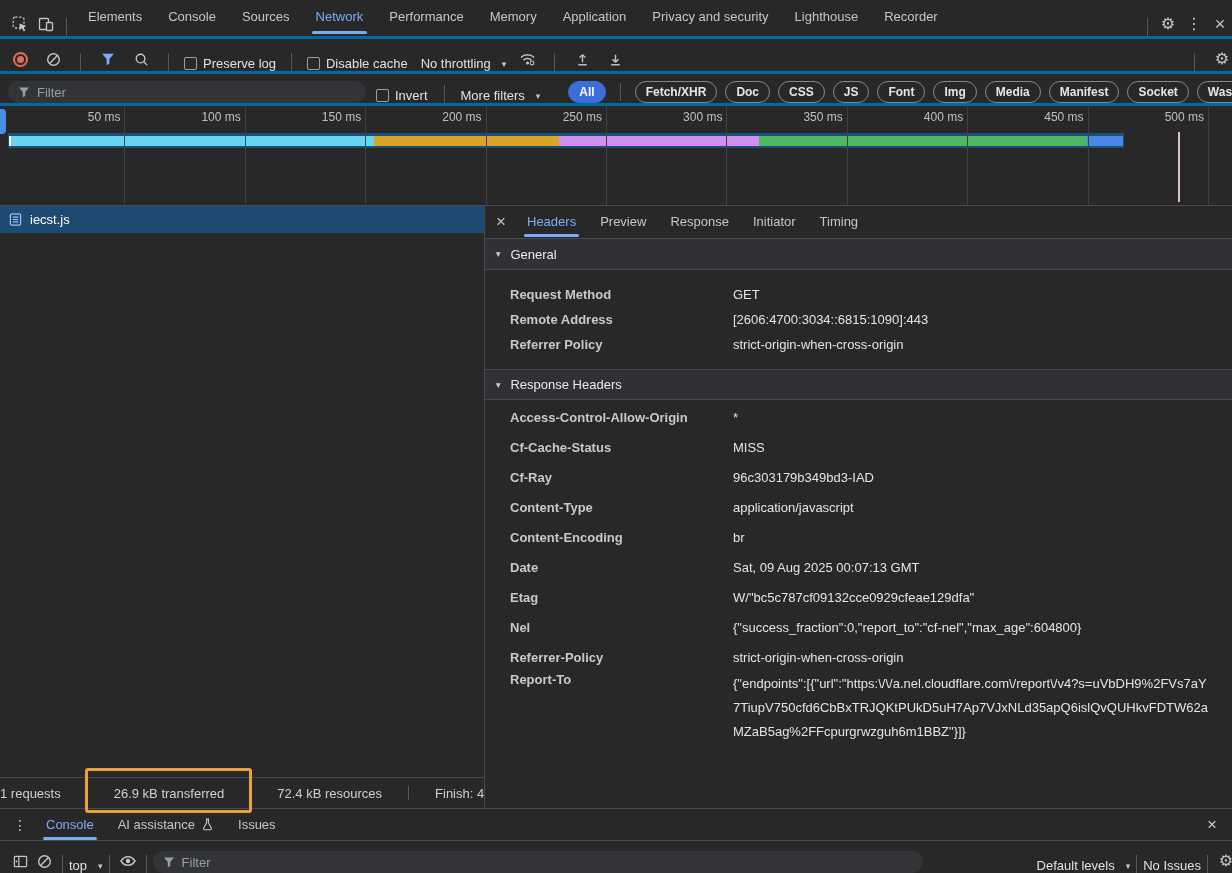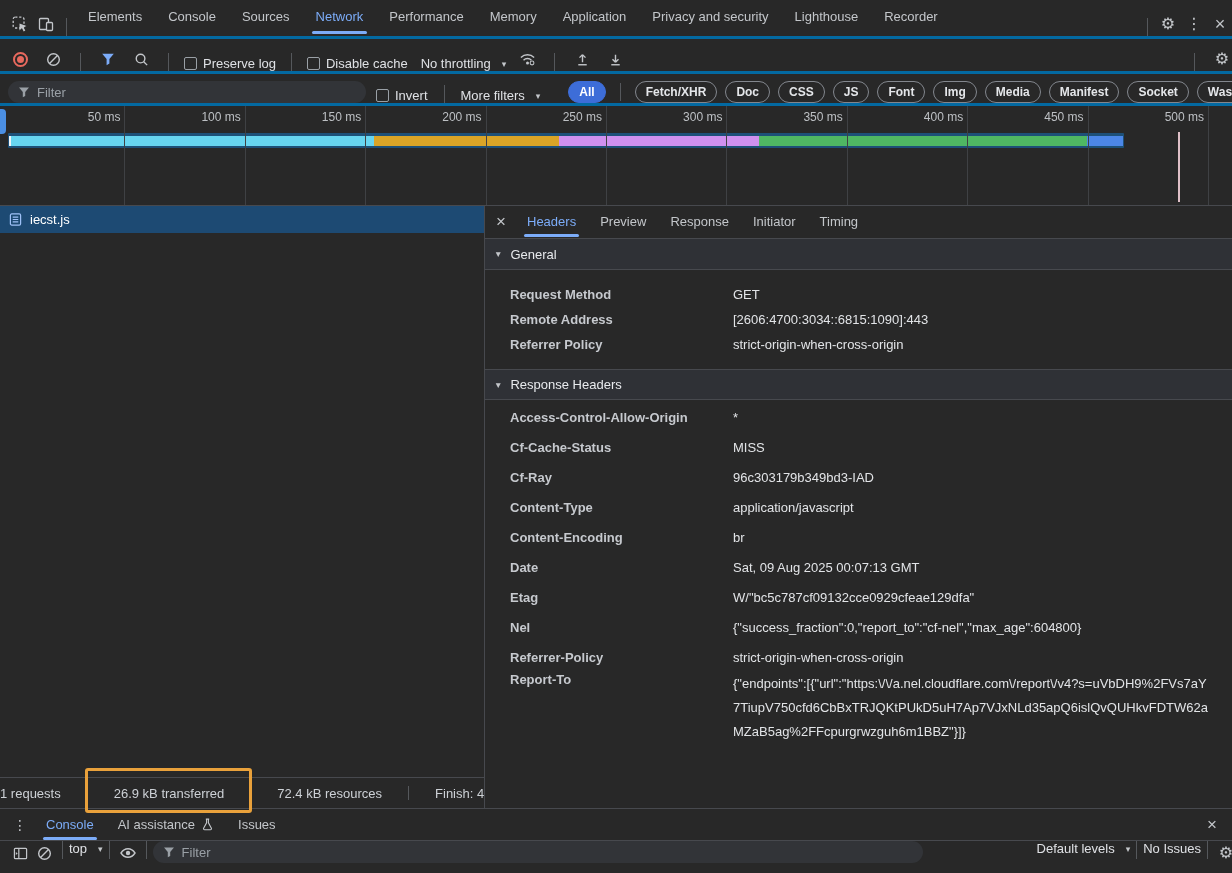--- a/index.html
+++ b/index.html
@@ -66,21 +66,21 @@
   .g .hrow{height:25px}
   .r .hrow{height:30px}
   .hkey{width:223px;flex:none;font-weight:700;color:#c6c9ce}
   .hval{color:#e2e4e7;min-width:0;max-width:478px;word-break:break-all;display:flex;align-items:center}
   .hrow.clamp{height:auto;align-items:flex-start}
   .clamp .hval{line-height:24px;display:block}
   .dot{display:inline-block;width:11px;height:11px;border-radius:50%;margin-right:7px;flex:none}
   
   .drawer{height:65px;border-top:1px solid #47494e;display:flex;flex-direction:column;flex:none}
   .drawer-tabs{height:32px;display:flex;align-items:center;padding:0 8px;border-bottom:1px solid #47494e;gap:2px;overflow:hidden}
-  .console-toolbar{height:32px;display:flex;align-items:flex-start;padding:0 8px;overflow:hidden}
+  .console-toolbar{height:32px;display:flex;align-items:flex-end;padding:0 8px;overflow:hidden}
   .console-filter{width:770px;height:22px;background:#323438;border-radius:12px;display:flex;align-items:center;gap:7px;padding:0 10px;color:#9aa0a6;flex:none}
   .flask{margin-left:6px;display:inline-flex;vertical-align:-2px}
   
   .annotation{position:absolute;left:85px;top:768px;width:167px;height:45px;border:3px solid #e9a13b;
     border-radius:3px;z-index:40;pointer-events:none}
 </style>
 </head>
 <body>
 
 <div class="devtools">

